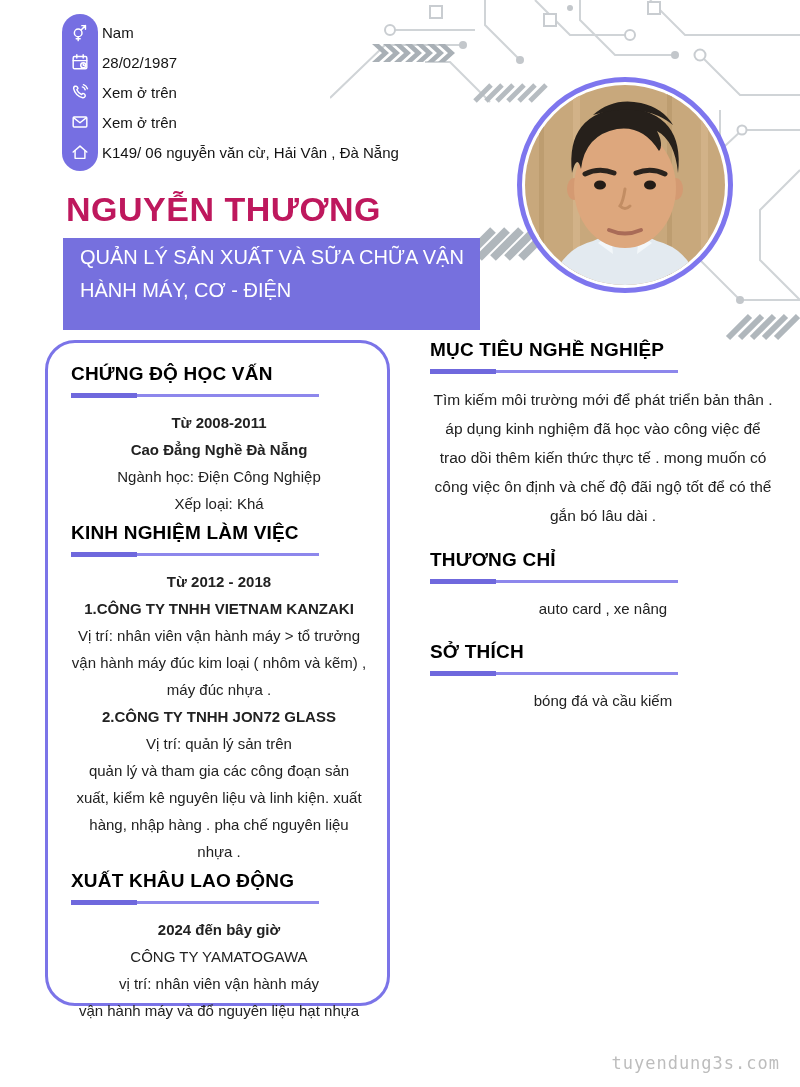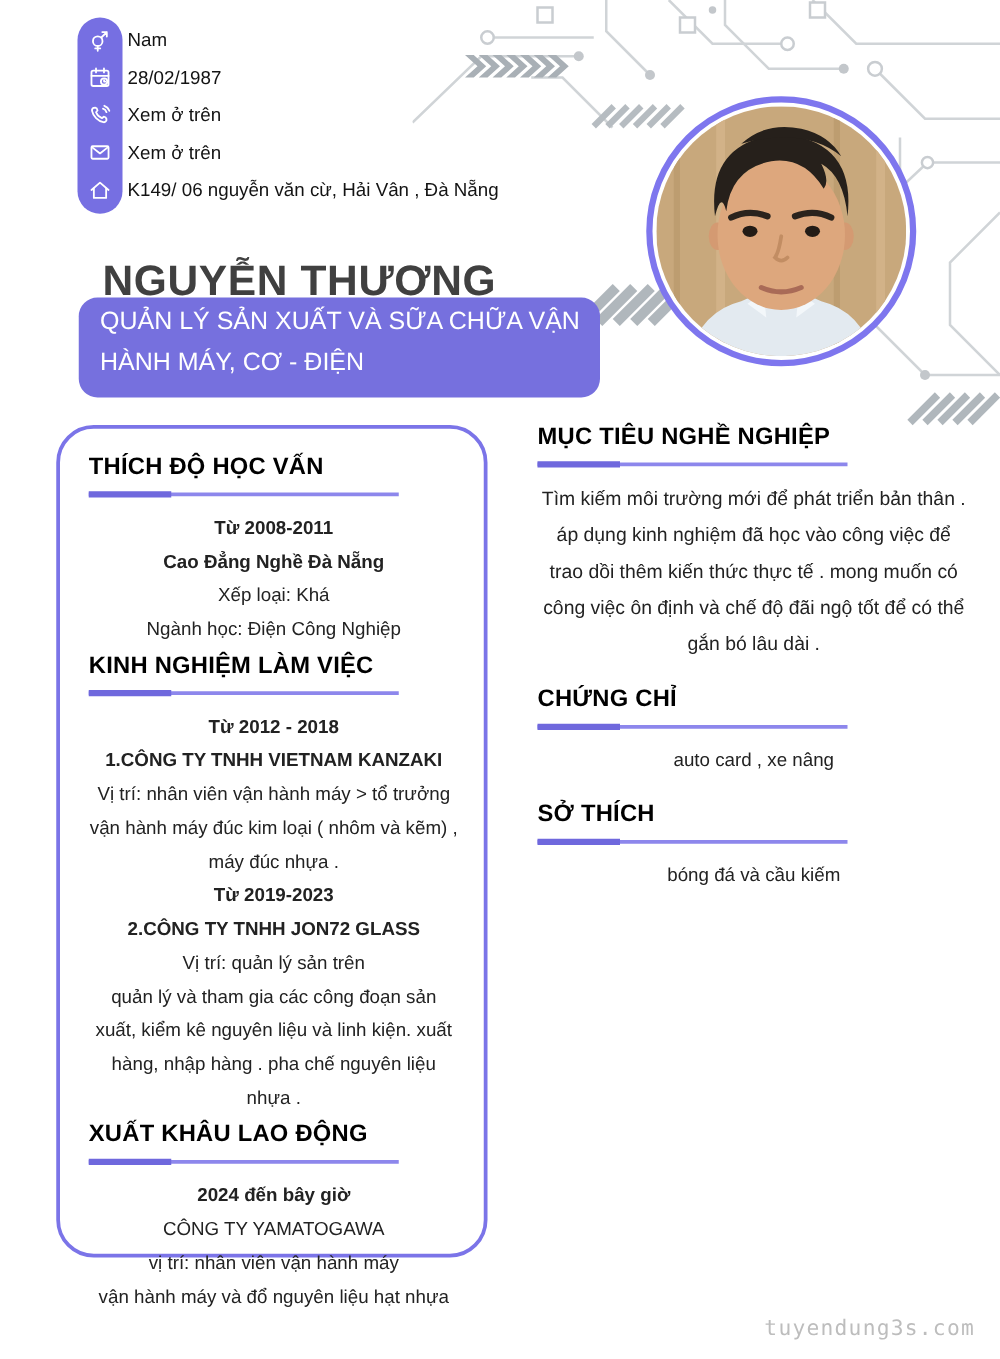--- a/index.html
+++ b/index.html
@@ -18,24 +18,24 @@
   .cicon{position:absolute;left:8px;width:20px;height:20px;stroke:#ffffff;fill:none;
          stroke-width:1.6;stroke-linecap:round;stroke-linejoin:round;}
   .clabel{position:absolute;left:40px;font-size:15px;line-height:20px;color:#131313;white-space:nowrap;}
 
   
   .photo{position:absolute;left:517px;top:77px;width:200px;height:200px;border-radius:50%;
          border:5px solid #7e76ee;background:#ffffff;padding:3px;z-index:2;}
   .photo-in{width:200px;height:200px;border-radius:50%;overflow:hidden;}
 
   
-  .name{position:absolute;left:66px;top:190px;margin:16px;font-size:34px;font-weight:bold;
-        color:#404040;letter-spacing:.5px;z-index:3;}
-  .title-box{position:absolute;left:63px;top:238px;width:417px;height:80px;background:#7670de;
-             color:#ffffff;box-sizing:border-box;padding:3px 12px 0 17px;z-index:3;border-radius:15px;}
+  .name{position:absolute;left:66px;top:190px;margin:0;font-size:34px;font-weight:bold;
+        color:#be185d;letter-spacing:.5px;z-index:3;}
+  .title-box{position:absolute;left:63px;top:238px;width:417px;height:92px;background:#7670de;
+             color:#ffffff;box-sizing:border-box;padding:3px 12px 0 17px;z-index:3;}
   .title-box span{display:block;font-size:20px;line-height:33px;}
 
   
   .sec-h{margin:0;font-size:19px;font-weight:bold;color:#000000;letter-spacing:.2px;line-height:24px;}
   .rule{position:relative;height:5px;width:248px;margin:7px 0 11px 0;}
   .rule .thin{position:absolute;left:0;top:1px;width:100%;height:3px;background:#8d87ec;}
   .rule .thick{position:absolute;left:0;top:0;width:66px;height:5px;background:#6f68dd;}
 
   
   .left-panel{position:absolute;left:45px;top:340px;width:345px;height:666px;border:3px solid #7b74e8;
@@ -186,40 +186,39 @@
   </div>
 
   <h1 class="name">NGUYỄN THƯƠNG</h1>
   <div class="title-box">
     <span>QUẢN LÝ SẢN XUẤT VÀ SỮA CHỮA VẬN</span>
     <span>HÀNH MÁY, CƠ - ĐIỆN</span>
   </div>
 
   <div class="left-panel">
 
-    <h2 class="sec-h">THÍCH ĐỘ HỌC VẤN</h2>
+    <h2 class="sec-h">CHỨNG ĐỘ HỌC VẤN</h2>
     <div class="rule">
         <div class="thin"></div>
         <div class="thick"></div>
       </div>
     <p class="b">Từ 2008-2011</p>
     <p class="b">Cao Đẳng Nghề Đà Nẵng</p>
+    <p>Ngành học: Điện Công Nghiệp</p>
     <p>Xếp loại: Khá</p>
-    <p>Ngành học: Điện Công Nghiệp</p>
 
     <h2 class="sec-h mt14">KINH NGHIỆM LÀM VIỆC</h2>
     <div class="rule">
         <div class="thin"></div>
         <div class="thick"></div>
       </div>
     <p class="b">Từ 2012 - 2018</p>
     <p class="b">1.CÔNG TY TNHH VIETNAM KANZAKI</p>
     <p>Vị trí: nhân viên vận hành máy &gt; tổ trưởng</p>
     <p class="just">vận hành máy đúc kim loại ( nhôm và kẽm) , máy đúc nhựa .</p>
-    <p class="b mt8">Từ 2019-2023</p>
     <p class="b">2.CÔNG TY TNHH JON72 GLASS</p>
     <p>Vị trí: quản lý sản trên</p>
     <p class="just">quản lý và tham gia các công đoạn sản xuất, kiểm kê nguyên liệu và linh kiện. xuất hàng, nhập hàng . pha chế nguyên liệu nhựa .</p>
 
     <h2 class="sec-h mt14">XUẤT KHÂU LAO ĐỘNG</h2>
     <div class="rule">
         <div class="thin"></div>
         <div class="thick"></div>
       </div>
     <p class="b">2024 đến bây giờ</p>
@@ -229,21 +228,21 @@
   </div>
 
   <div class="right-col">
     <h2 class="sec-h">MỤC TIÊU NGHỀ NGHIỆP</h2>
     <div class="rule">
         <div class="thin"></div>
         <div class="thick"></div>
       </div>
     <p class="just para">Tìm kiếm môi trường mới để phát triển bản thân . áp dụng kinh nghiệm đã học vào công việc để trao dồi thêm kiến thức thực tế . mong muốn có công việc ôn định và chế độ đãi ngộ tốt để có thể gắn bó lâu dài .</p>
 
-    <h2 class="sec-h mt18">CHỨNG CHỈ</h2>
+    <h2 class="sec-h mt18">THƯƠNG CHỈ</h2>
     <div class="rule">
         <div class="thin"></div>
         <div class="thick"></div>
       </div>
     <p>auto card , xe nâng</p>
 
     <h2 class="sec-h mt18">SỞ THÍCH</h2>
     <div class="rule">
         <div class="thin"></div>
         <div class="thick"></div>

